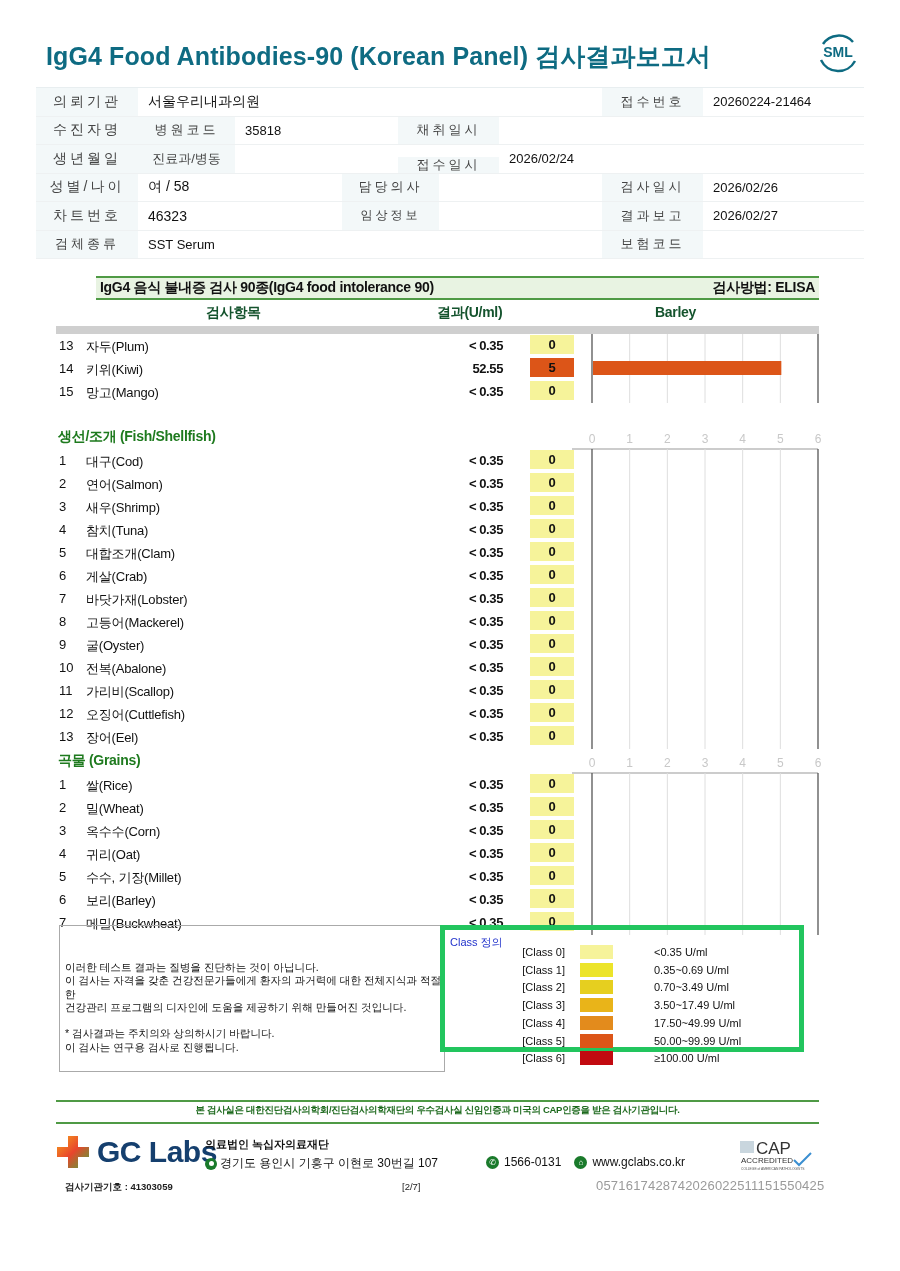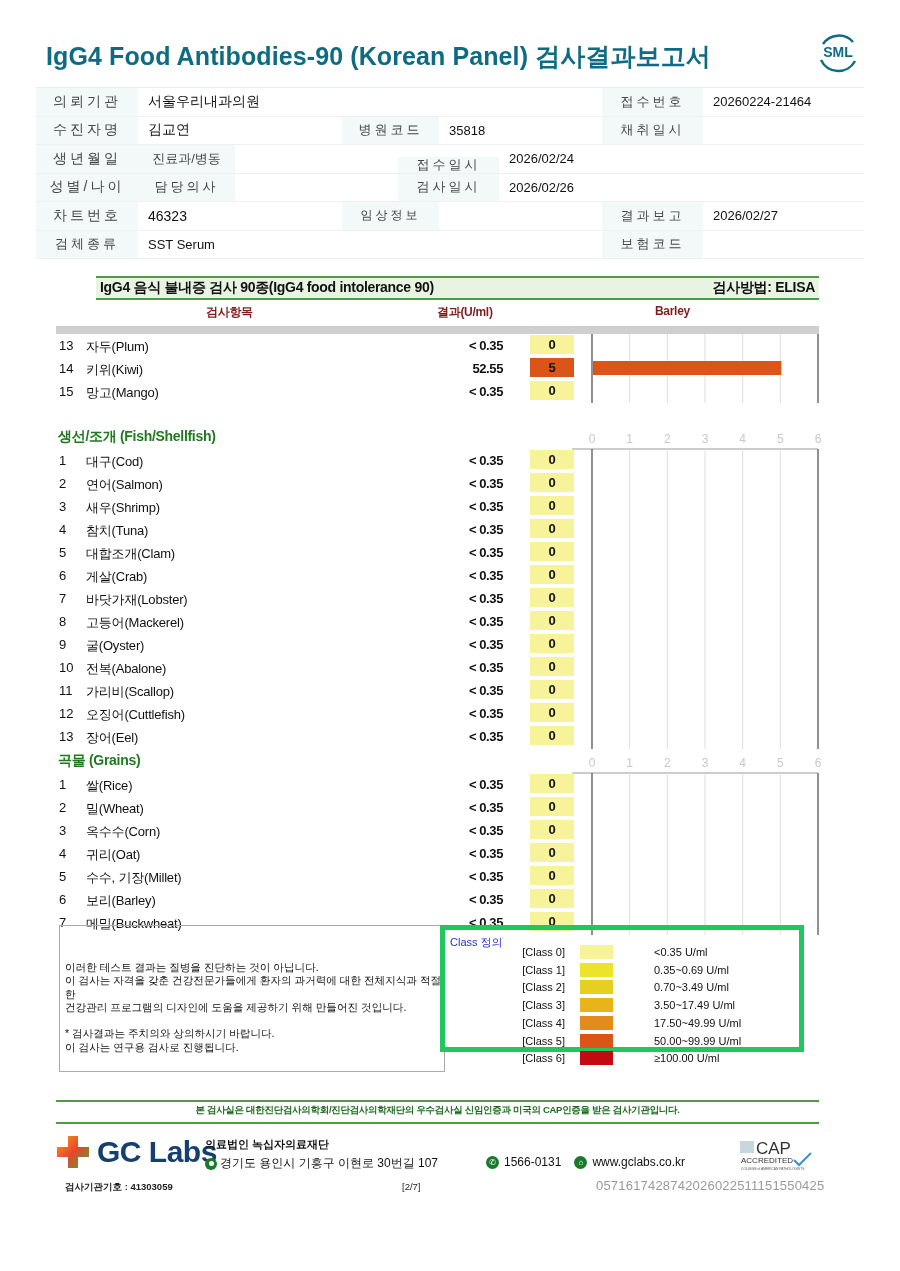--- a/index.html
+++ b/index.html
@@ -8,21 +8,21 @@
 .logo-sml{position:absolute;left:815px;top:30px;width:46px;height:44px;}
 .topline{position:absolute;left:36px;top:87px;width:828px;height:1px;background:#e8eef0;}
 .info{position:absolute;left:36px;top:88px;width:828px;}
 .info-row{display:flex;height:28.5px;border-bottom:1px solid #eef1f2;font-size:14px;align-items:stretch;}
 .info-row .lab{background:#f3f8f9;color:#444;display:flex;align-items:center;justify-content:center;letter-spacing:3px;}
 .info-row .val{display:flex;align-items:center;padding-left:10px;color:#111;font-size:14px;}
 .c1{width:102px;} .c2{width:204px;} .c3{width:97px;} .c4{width:163px;} .c5{width:101px;} .c6{width:161px;}
 .small{font-size:13px !important;}
 .sect{position:absolute;left:56px;top:276px;width:763px;padding-left:40px;}
 .sect-header{height:24px;background:#e8f3e2;border-top:2px solid #4f9a45;border-bottom:2px solid #4f9a45;display:flex;justify-content:space-between;align-items:center;padding:0 4px;font-size:14px;font-weight:700;color:#111;letter-spacing:-0.3px;}
-.col-header{position:absolute;top:28px;font-size:12px;font-weight:700;color:#7f1d1d;letter-spacing:-0.3px;}
+.col-header{position:absolute;top:28px;font-size:14px;font-weight:700;color:#14532d;letter-spacing:-0.3px;}
 .grey-band{position:absolute;left:0;top:50px;width:763px;height:8px;background:#cfcfcf;}
 .row{position:absolute;left:0;width:763px;height:23px;font-size:13px;}
 .row .num{position:absolute;left:3px;top:4px;color:#111;}
 .row .name{position:absolute;left:30px;top:4px;color:#111;letter-spacing:-0.2px;}
 .row .res{position:absolute;left:390px;width:57px;text-align:right;top:4px;font-weight:700;color:#111;letter-spacing:-0.4px;}
 .row .cls{position:absolute;left:474px;top:1px;width:44px;height:19px;background:#f6f39a;text-align:center;font-weight:700;font-size:13px;line-height:19px;color:#111;}
 .cat{position:absolute;left:2px;font-size:14px;font-weight:700;color:#1e7a1e;letter-spacing:-0.3px;}
 .note-box{position:absolute;left:59px;top:925px;width:386px;height:147px;border:1px solid #aaa;}
 .note-text{position:absolute;left:5px;top:35px;font-size:10.6px;line-height:13.3px;color:#111;}
 .legend-box{position:absolute;left:440px;top:925px;width:364px;height:127px;border:5px solid #22c55e;}
@@ -63,35 +63,35 @@
     <div class="info-row">
       <div class="lab c1">의뢰기관</div>
       <div class="val c2">서울우리내과의원</div>
       <div class="lab c3" style="background: rgb(255, 255, 255); font-size: 13px;"></div>
       <div class="val c4" style="font-size: 13px;"></div>
       <div class="lab c5" style="font-size: 13px;">접수번호</div>
       <div class="val c6" style="font-size: 13px;">20260224-21464</div>
     </div>
     <div class="info-row">
       <div class="lab c1">수진자명</div>
-      <div class="val c2">김교연</div>
       <div class="lab c3" style="font-size: 13px;">병원코드</div>
       <div class="val c4" style="font-size: 13px;">35818</div>
       <div class="lab c5" style="font-size: 13px;">채취일시</div>
       <div class="val c6" style="font-size: 13px;"></div>
     </div>
     <div class="info-row">
       <div class="lab c1">생년월일</div>
       <div class="lab c3" style="font-size: 13px; letter-spacing: 0px;">진료과/병동</div>
       <div class="val c4" style="font-size: 13px;"></div>
       <div class="lab c5" style="font-size: 13px; margin-top: 12px;">접수일시</div>
       <div class="val c6" style="font-size: 13px;">2026/02/24</div>
     </div>
     <div class="info-row">
       <div class="lab c1">성별/나이</div>
+      <div class="val c2">여 / 58</div>
       <div class="lab c3" style="font-size: 13px;">담당의사</div>
       <div class="val c4" style="font-size: 13px;"></div>
       <div class="lab c5" style="font-size: 13px;">검사일시</div>
       <div class="val c6" style="font-size: 13px;">2026/02/26</div>
     </div>
     <div class="info-row">
       <div class="lab c1">차트번호</div>
       <div class="val c2">46323</div>
       <div class="lab c3" style="font-size: 12px;">임상정보</div>
       <div class="val c4" style="font-size: 13px;"></div>

